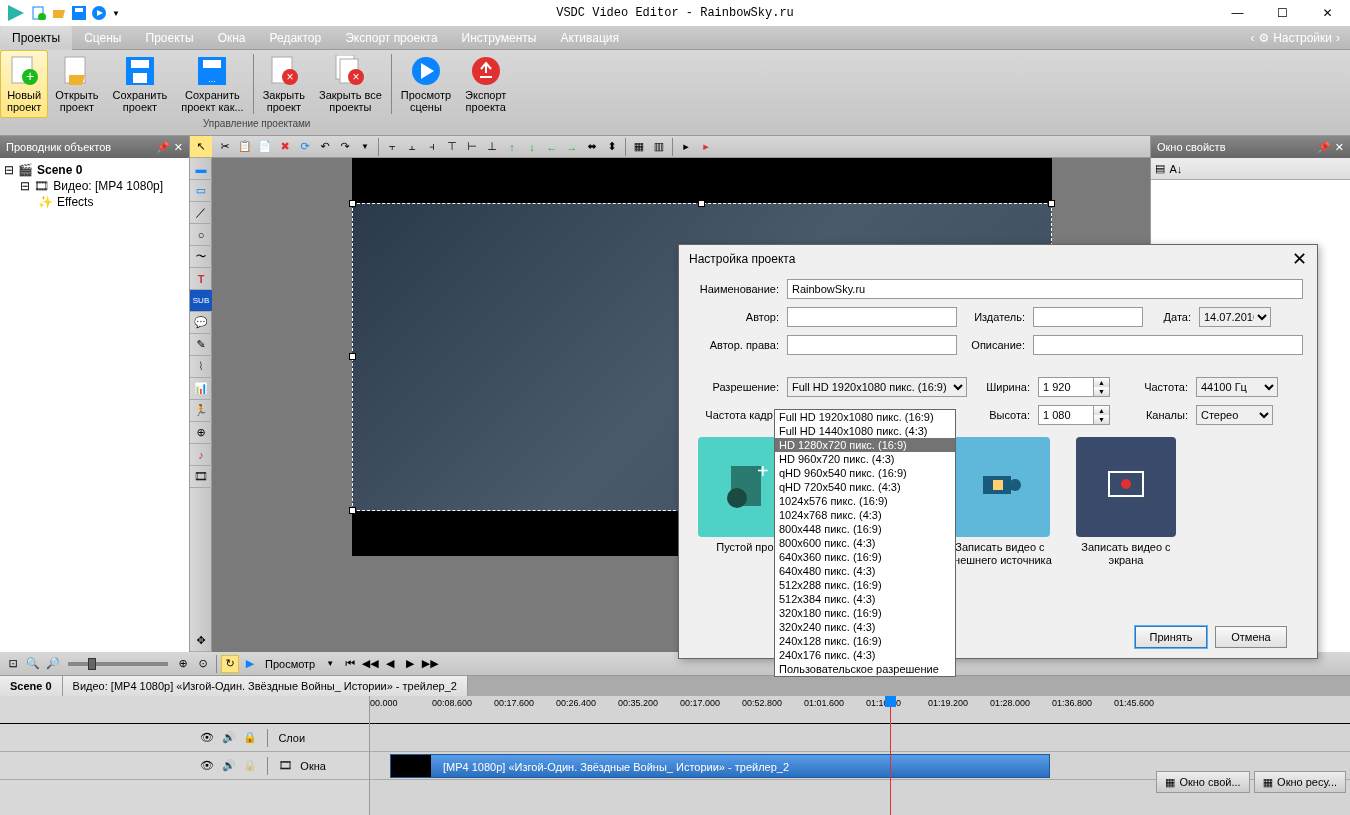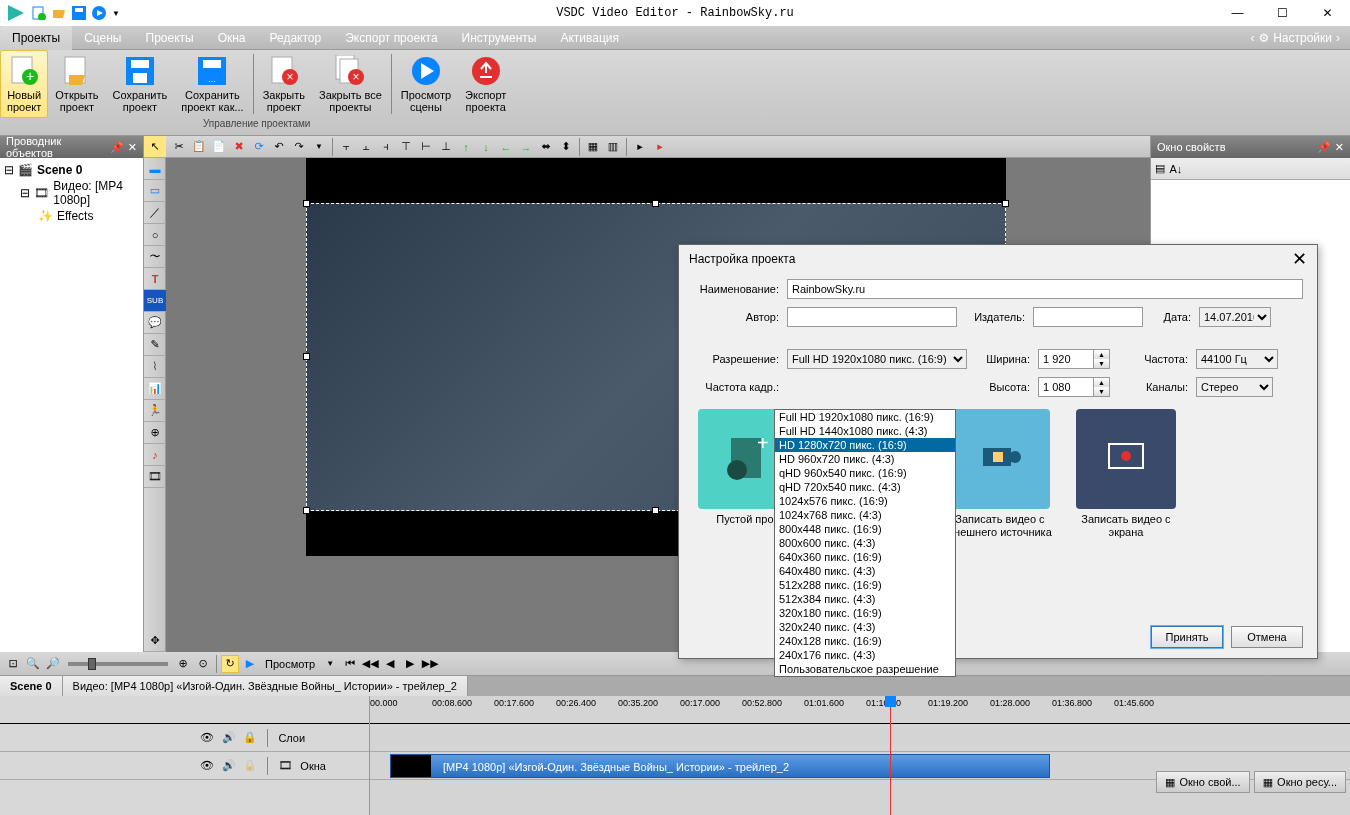--- a/index.html
+++ b/index.html
@@ -13,21 +13,21 @@
 .tabbar .tab { padding: 0 12px; height: 24px; line-height: 24px; font-size: 12px; color: #fff; cursor: pointer; }
 .tabbar .tab.active { background: linear-gradient(#ddd,#ccc); color: #000; border-top-left-radius: 3px; border-top-right-radius: 3px; }
 .tabbar .settings { margin-left: auto; color: #fff; padding: 0 10px; display: flex; align-items: center; gap: 4px; font-size: 12px; }
 .ribbon { height: 86px; background: linear-gradient(#d8d8d8,#c4c4c4); display: flex; border-bottom: 1px solid #999; }
 .rbtn { display: flex; flex-direction: column; align-items: center; justify-content: center; padding: 4px 6px; text-align: center; font-size: 11px; line-height: 1.1; cursor: pointer; border: 1px solid transparent; }
 .rbtn.sel { background: linear-gradient(#fff6cc,#ffe680); border: 1px solid #e0c040; border-radius: 3px; }
 .rbtn svg { width: 32px; height: 32px; margin-bottom: 2px; }
 .main { display: flex; height: 516px; }
 .panel-head { height: 22px; background: linear-gradient(#888,#666); color: #fff; font-size: 11px; display: flex; align-items: center; padding: 0 6px; }
 .panel-head .pins { margin-left: auto; display: flex; gap: 4px; }
-.left-panel { width: 144px; background: #fff; border-right: 1px solid #999; display: flex; flex-direction: column; }
+.left-panel { width: 190px; background: #fff; border-right: 1px solid #999; display: flex; flex-direction: column; }
 .tree { padding: 4px; font-size: 12px; }
 .tree-row { display: flex; align-items: center; gap: 4px; padding: 1px 0; }
 .vt { width: 22px; background: linear-gradient(90deg,#d8d8d8,#c4c4c4); border-right: 1px solid #999; display: flex; flex-direction: column; }
 .vt div { width: 22px; height: 22px; display: flex; align-items: center; justify-content: center; border-bottom: 1px solid #aaa; cursor: pointer; }
 .canvas-area { flex: 1; background: #7a7a7a; display: flex; flex-direction: column; }
 .topbar2 { height: 22px; background: linear-gradient(#d8d8d8,#c4c4c4); border-bottom: 1px solid #999; display: flex; align-items: center; gap: 2px; padding: 0 4px; }
 .topbar2 span { width: 18px; height: 18px; display: flex; align-items: center; justify-content: center; cursor: pointer; }
 .canvas { flex: 1; position: relative; display: flex; align-items: center; justify-content: center; }
 .video { position: absolute; left: 140px; top: 0; width: 700px; height: 398px; background: #000; }
 .video-inner { position: absolute; left: 0; top: 45px; right: 0; bottom: 45px; background: linear-gradient(135deg,#2a3a4a,#4a5a6a,#3a4a5a); }
@@ -57,22 +57,22 @@
 .spin { display: flex; }
 .spin input { border: 1px solid #999; height: 20px; padding: 0 4px; font-size: 11px; width: 56px; }
 .spin .arrows { width: 16px; border: 1px solid #999; border-left: none; display: flex; flex-direction: column; }
 .spin .arrows div { flex: 1; font-size: 7px; display: flex; align-items: center; justify-content: center; background: linear-gradient(#fff,#ddd); cursor: pointer; }
 .templates { display: flex; gap: 16px; margin-top: 12px; }
 .tmpl { display: flex; flex-direction: column; align-items: center; width: 110px; cursor: pointer; }
 .tmpl .timg { width: 100px; height: 100px; border-radius: 4px; display: flex; align-items: center; justify-content: center; }
 .tmpl .tlbl { font-size: 11px; text-align: center; margin-top: 4px; line-height: 1.2; }
 .dropdown { position: absolute; left: 774px; top: 409px; width: 182px; background: #fff; border: 1px solid #666; z-index: 200; font-size: 11px; }
 .dropdown div { padding: 1px 4px; cursor: pointer; }
-.dropdown div.hl { background: #0369a1; color: #fff; }
-.dlg-btns { position: absolute; right: 14px; bottom: 10px; display: flex; gap: 8px; }
+.dropdown div.hl { background: #737373; color: #fff; }
+.dlg-btns { position: absolute; right: 30px; bottom: 10px; display: flex; gap: 8px; }
 .dlg-btns button { width: 72px; height: 22px; font-size: 11px; border: 1px solid #888; background: linear-gradient(#fafafa,#e0e0e0); cursor: pointer; }
 .dlg-btns button.primary { border: 1px solid #2a7abf; box-shadow: 0 0 0 1px #6ab0f0; }
 .bottom-tabs { position: absolute; bottom: 22px; right: 4px; height: 22px; display: flex; gap: 4px; }
 .bottom-tabs div { background: linear-gradient(#eee,#ccc); border: 1px solid #999; padding: 2px 8px; font-size: 11px; display: flex; align-items: center; gap: 4px; }
 .sep { width: 1px; height: 18px; background: #888; margin: 0 2px; }
 </style>
 </head>
 <body>
 
 <div class="titlebar">
@@ -410,20 +410,26 @@
       <input type="text" style="flex: 1 1 0%;" value="RainbowSky.ru">
     </div>
     <div class="frow">
       <label style="width:86px;">Автор:</label>
       <input type="text" style="width: 170px;">
       <label style="width:60px;">Издатель:</label>
       <input type="text" style="width: 110px;">
       <label style="width:40px;">Дата:</label>
       <select style="width:72px;"><option>14.07.2016</option></select>
     </div>
+    <div class="frow">
+      <label style="width:86px;">Автор. права:</label>
+      <input type="text" style="width: 170px;">
+      <label style="width:60px;">Описание:</label>
+      <input type="text" style="flex: 1 1 0%;">
+    </div>
     <div style="height:14px;"></div>
     <div class="frow">
       <label style="width:86px;">Разрешение:</label>
       <select style="width:180px;"><option>Full HD 1920x1080 пикс. (16:9)</option></select>
       <label style="width:55px;">Ширина:</label>
       <div class="spin">
           <input value="1 920" style="">
           <div class="arrows">
             <div>▲</div>
             <div>▼</div>

